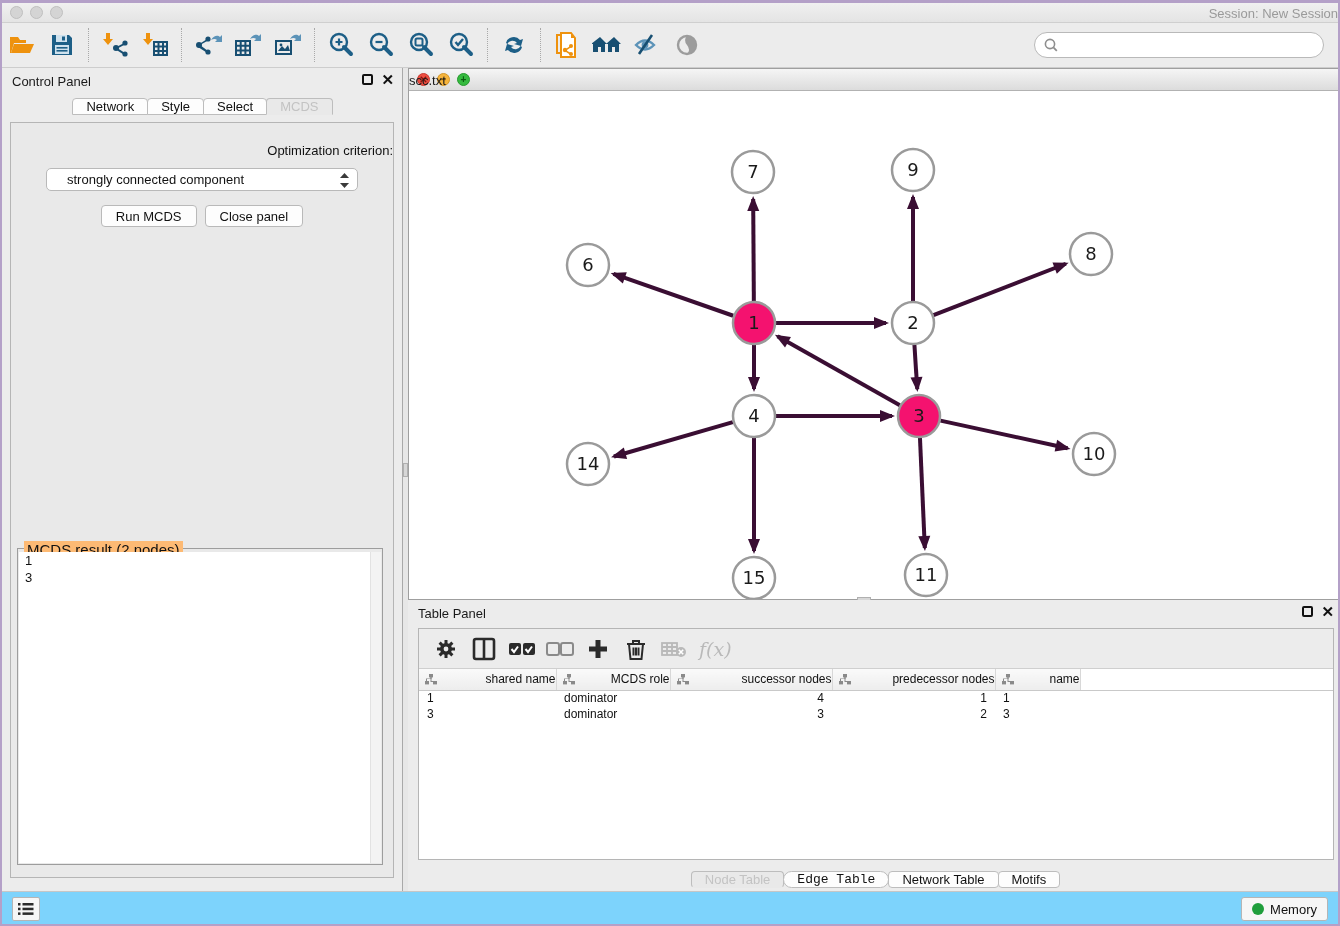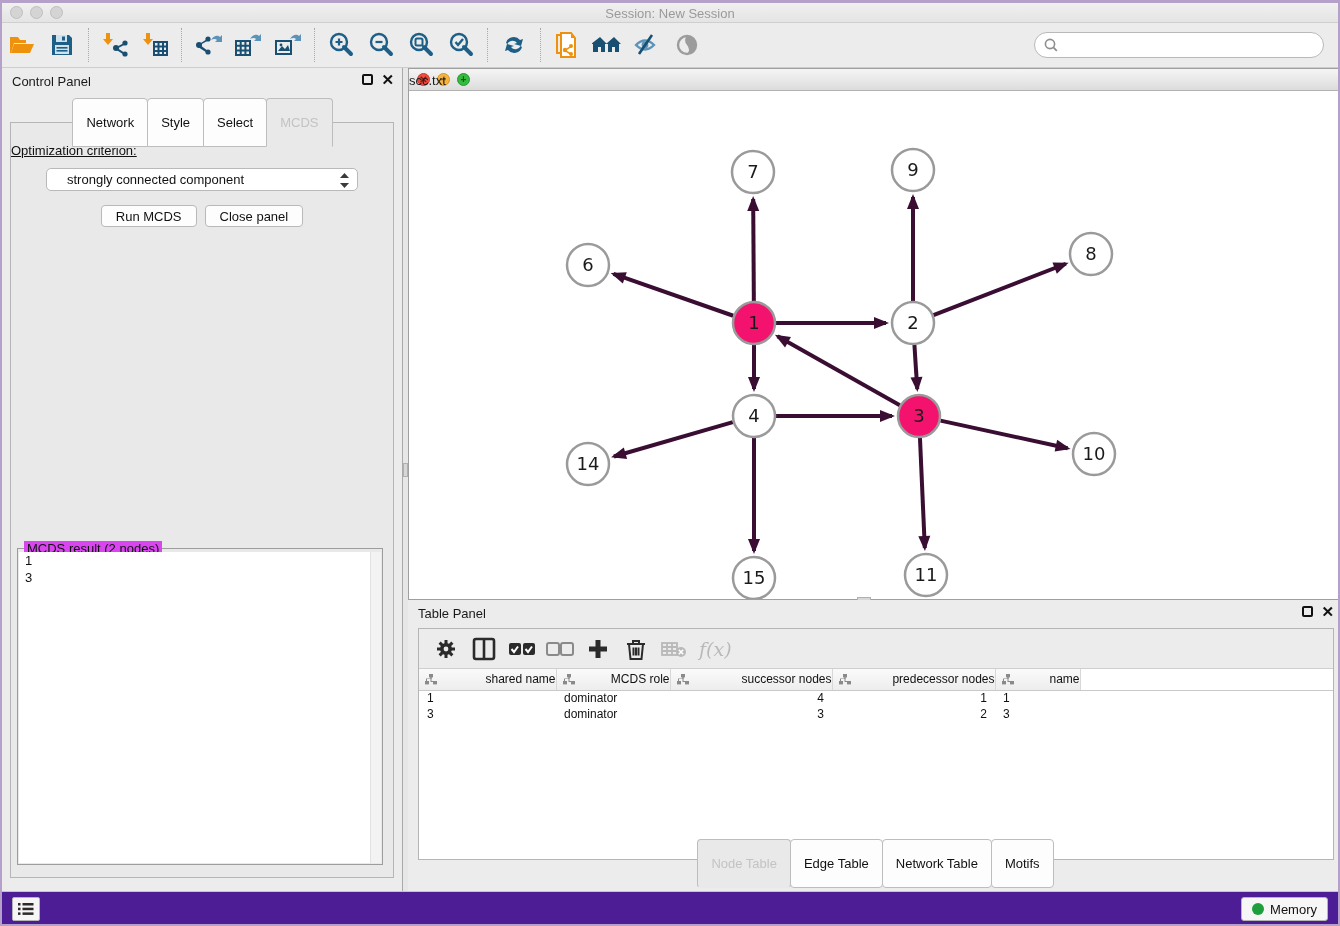--- a/index.html
+++ b/index.html
@@ -11,21 +11,21 @@
   }
   
   #titlebar {
     position:absolute; left:0; top:0; width:100%; height:20px;
     background:linear-gradient(#f0f0f0,#e4e4e4);
     border-bottom:1px solid #cfcfcf;
   }
   .tl-dot { position:absolute; top:3px; width:13px; height:13px; border-radius:50%;
     background:#d4d4d4; border:1px solid #bfbfbf; }
   #titlebar .t1{left:8px;} #titlebar .t2{left:28px;} #titlebar .t3{left:48px;}
-  #win-title { position:absolute; left:0; right:0; top:3px; text-align:center;
+  #win-title { position:absolute; left:0; right:0; top:3px; text-align:right;
     font-size:13px; color:#9a9a9a; }
   
   #toolbar {
     position:absolute; left:0; top:20px; width:100%; height:45px;
     background:#ececec; border-bottom:1px solid #cdcdcd;
     display:flex; align-items:center;
   }
   .tb-icon { width:34px; height:32px; display:flex; align-items:center; justify-content:center; margin:0 3px; cursor:pointer; }
   .tb-sep { width:1px; height:34px; border-left:1px dotted #a9a9a9; margin:0 6px; }
   #search-wrap { position:absolute; right:14px; top:9px; width:290px; height:26px;
@@ -33,38 +33,38 @@
     display:flex; align-items:center; padding-left:8px; }
   #search-wrap input { border:none; outline:none; flex:1; font-size:13px; background:transparent; height:22px; }
   
   #control-panel { position:absolute; left:0; top:65px; width:401px; height:828px; background:#ececec; border-right:1px solid #a9a9a9; }
   .panel-head { position:relative; height:26px; }
   .panel-head .ph-title { position:absolute; left:10px; top:6px; font-size:13px; color:#1a1a1a; }
   .ph-btns { position:absolute; right:8px; top:6px; display:flex; gap:8px; align-items:center; }
   .float-box { width:11px; height:11px; border:2px solid #111; border-radius:2px; cursor:pointer; }
   .close-x { font-size:15px; font-weight:bold; color:#111; line-height:11px; cursor:pointer; }
   #cp-tabs { position:absolute; left:0; top:30px; width:100%; display:flex; justify-content:center; z-index:2; }
-  .tab { font-size:13px; padding:16px 13px; background:#fdfdfd; border:1px solid #bdbdbd;
+  .tab { font-size:13px; padding:0 13px; background:#fdfdfd; border:1px solid #bdbdbd;
     border-radius:4px 4px 0 0; margin-right:-1px; color:#111; cursor:pointer; }
   .tab.active { background:#e9e9e9; color:#c3c3c3; border-bottom-color:#e9e9e9; }
   #cp-content { position:absolute; left:8px; right:8px; top:54px; bottom:18px;
     border:1px solid #b5b5b5; background:#e9e9e9; }
-  #opt-label { margin-top:20px; text-align:left; font-size:13px; color:#111;text-decoration:underline; }
+  #opt-label { margin-top:20px; text-align:right; font-size:13px; color:#111; }
   #opt-select { position:relative; margin:10px auto 0; width:312px; height:23px; background:#fff;
     border:1px solid #b9b9b9; border-radius:5px; font-size:13px; color:#111;
     display:flex; align-items:center; padding-left:20px; cursor:pointer; }
   #opt-select .chevrons { position:absolute; right:7px; top:3px; }
   #cp-buttons { margin-top:14px; display:flex; justify-content:center; gap:8px; }
   .btn { background:#fdfdfd; border:1px solid #b9b9b9; border-radius:4px;
     font-size:13px; color:#111; padding:3px 14px; height:22px; cursor:pointer;
     font-family:"Liberation Sans", sans-serif; }
   #mcds-group { position:absolute; left:6px; right:10px; top:425px; bottom:12px;
     border:1px solid #9d9d9d; }
-  #mcds-legend { position:absolute; left:6px; top:-8px; background:#d946ef; padding:0 3px;
-    font-size:13px; color:#111; }
+  #mcds-legend { position:absolute; left:6px; top:-8px; background:#fdba74; padding:0 3px;
+    font-size:15px; color:#111; }
   #mcds-list { position:absolute; left:1px; right:1px; top:3px; bottom:1px; background:#fff; overflow:hidden; }
   #mcds-list .mcds-item { font-size:13px; color:#111; padding:1px 6px; }
   #mcds-scroll { position:absolute; right:1px; top:3px; bottom:1px; width:11px; background:#f3f3f3; border-left:1px solid #e2e2e2; }
   
   #net-window { position:absolute; left:406px; top:65px; width:931px; height:532px;
     background:#fff; border:1px solid #9f9f9f; }
   #net-titlebar { position:relative; height:22px; background:linear-gradient(#f5f5f5,#dcdcdc);
     border-bottom:1px solid #b2b2b2; }
   .mac-dot { position:absolute; top:4px; width:13px; height:13px; border-radius:50%;
     font-size:10px; font-weight:bold; text-align:center; line-height:12px; cursor:pointer; }
@@ -88,21 +88,21 @@
   #fx-label { font-family:"DejaVu Serif", serif; font-style:italic; font-size:19px; color:#b9b9b9; margin-left:6px; }
   #tp-table { width:100%; border-collapse:collapse; }
   #tp-table th { background:linear-gradient(#fafafa,#ededed); border-right:1px solid #d8d8d8; border-bottom:1px solid #c9c9c9;
     font-size:12px; font-weight:normal; color:#111; height:21px; text-align:right; position:relative; }
   #tp-table th .th-ico { position:absolute; left:6px; top:5px; }
   #tp-table td { font-size:12px; color:#111; height:16px; padding:0 8px; }
   td.al-l { text-align:left; } td.al-r { text-align:right; }
   #tp-tabs { position:absolute; left:0; right:0; bottom:8px; display:flex; justify-content:center; }
   
   #statusbar { position:absolute; left:0; bottom:0; width:100%; height:33px;
-    background:#4c1d95; border-top:1px solid #c6c6c6; }
+    background:#7dd3fc; border-top:1px solid #c6c6c6; }
   #list-btn { position:absolute; left:10px; top:5px; width:28px; height:24px;
     background:#f6f6f6; border:1px solid #b5b5b5; border-radius:2px;
     display:flex; align-items:center; justify-content:center; cursor:pointer; }
   #memory-btn { position:absolute; right:10px; top:5px; height:24px;
     background:#f6f6f6; border:1px solid #b5b5b5; border-radius:3px;
     display:flex; align-items:center; gap:6px; padding:0 10px; font-size:13px; color:#111; cursor:pointer; }
   #memory-dot { width:12px; height:12px; border-radius:50%; background:#1f9e3c; }
   svg { display:block; }
 </style>
 </head>
@@ -498,21 +498,21 @@
               <td class="al-r">3</td>
               <td class="al-r">2</td>
               <td class="al-l">3</td>
               <td></td>
             </tr>
           </tbody>
       </table>
     </div>
     <div id="tp-tabs">
         <span class="tab active" style="border-radius: 4px;">Node Table</span>
-        <span class="tab" style="border-radius: 4px;">Edge Table</span>
+        <span class="tab" style="border-radius: 12px; font-family: Liberation Mono, monospace;">Edge Table</span>
         <span class="tab" style="border-radius: 4px;">Network Table</span>
         <span class="tab" style="border-radius: 4px;">Motifs</span>
       </div>
   </div>
 
   <div id="statusbar">
     <span id="list-btn">
       <svg width="16" height="14" viewBox="0 0 16 14">
           <g fill="#2b2b2b">
             <rect x="0" y="1" width="2.5" height="2.5"></rect>

